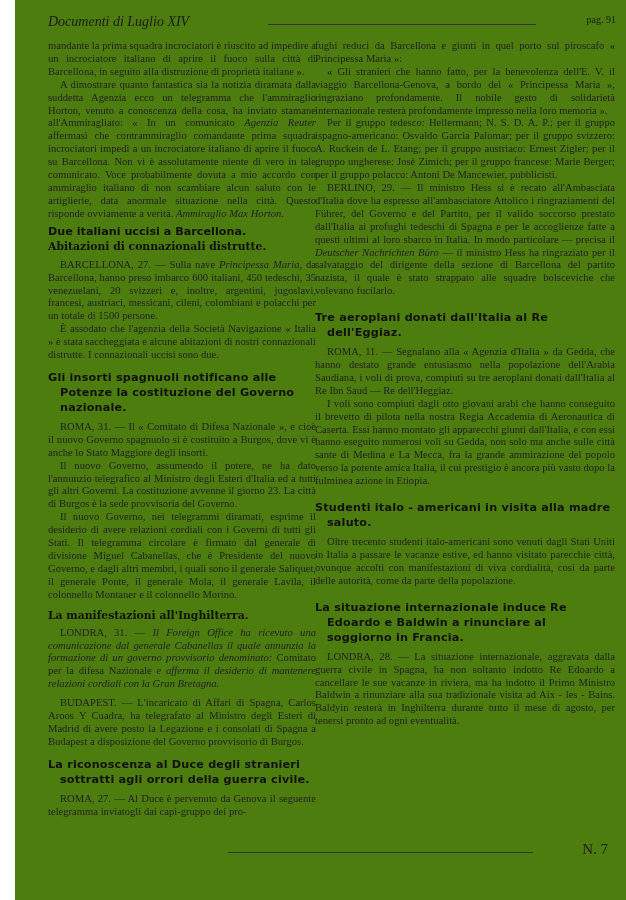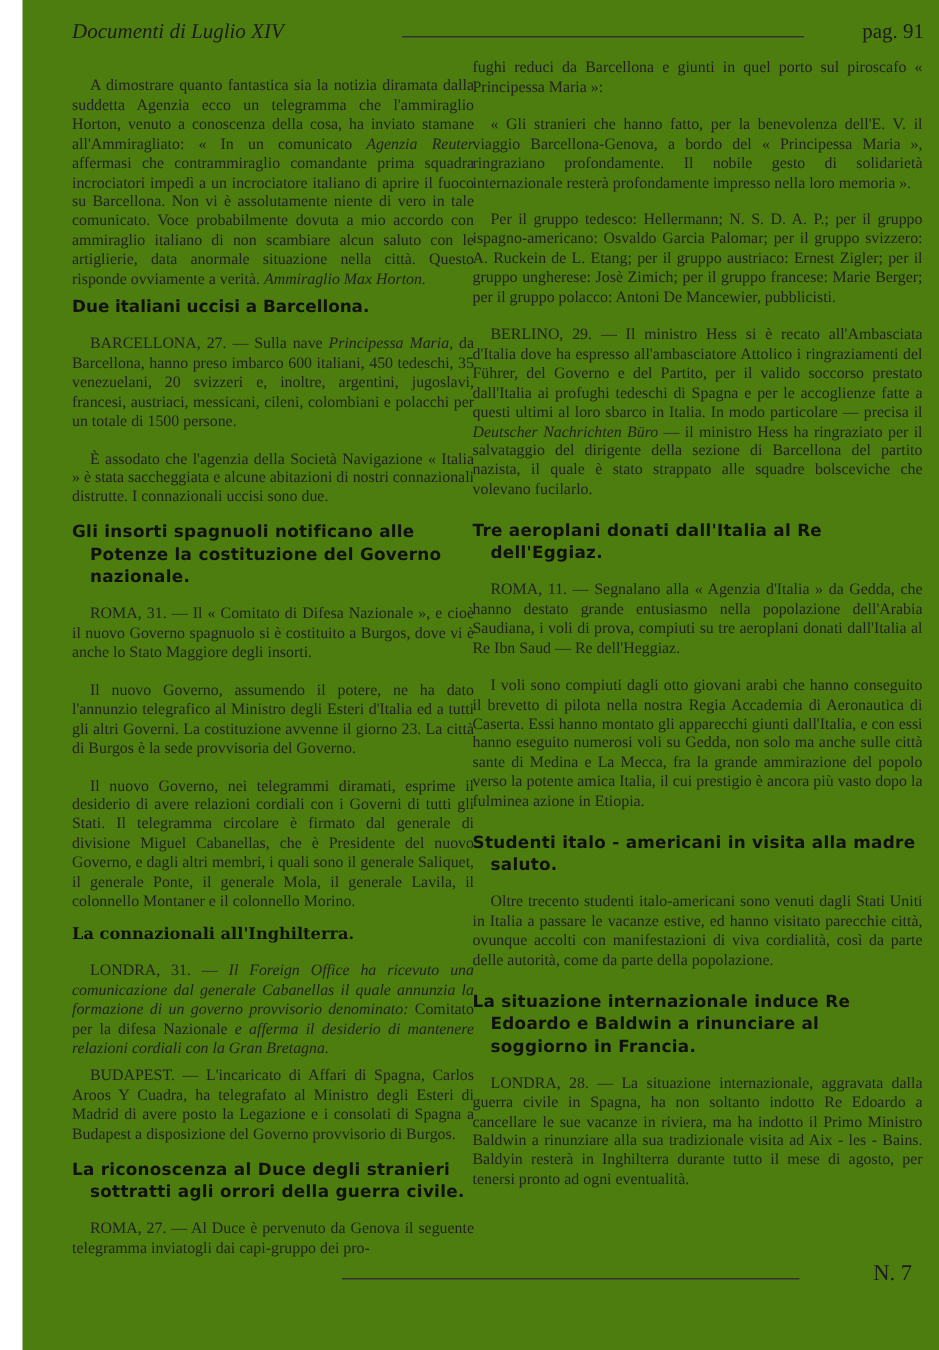--- a/index.html
+++ b/index.html
@@ -1,26 +1,26 @@
 <!DOCTYPE html>
 <html><head>
   <meta charset="utf-8">
   <style>
     html, body { margin: 0; padding: 0; background: #ffffff; }
     body { width: 626px; height: 900px; position: relative; overflow: hidden; color: #222; }
     .page { position: absolute; left: 15px; top: 0; width: 620px; height: 900px; background: #4d7c0f; }
     .running-head { position: absolute; left: 33px; top: 14px; width: 568px; height: 20px; }
     .rh-title { position: absolute; left: 0; top: 0; font-family: "Liberation Serif", serif; font-style: italic; font-size: 14px; color: #1c1c1c; }
     .rh-rule { position: absolute; left: 220px; top: 10px; width: 268px; height: 1px; background: #333; }
-    .rh-page { position: absolute; right: 0; top: 0; font-family: "Liberation Serif", serif; font-size: 14px; color: #1c1c1c; }
+    .rh-page { position: absolute; right: 0; top: 0; font-family: "Liberation Serif", serif; font-size: 10px; color: #1c1c1c; }
     .col { position: absolute; top: 40px; font-family: "Liberation Serif", serif; font-size: 10.6px; line-height: 12.9px; color: #222; text-align: justify; }
     .col-left { left: 33px; width: 268px; }
     .col-right { left: 300px; width: 300px; }
     .col p { margin: 0; text-indent: 0; }
-    .col p.ind { text-indent: 12px; margin-top: 12px; }
+    .col p.ind { text-indent: 12px; }
     .head-sans { font-family: "DejaVu Sans", sans-serif; font-weight: bold; font-size: 11.2px; line-height: 15px; color: #111; margin: 8px 0 6px 0; text-align: left; padding-left: 12px; text-indent: -12px; letter-spacing: 0.2px; }
     .head-serif { font-family: "DejaVu Serif", serif; font-weight: bold; font-size: 10.8px; line-height: 15px; color: #111; margin: 0; text-align: left; }
     .head-serif.first { margin-top: 3px; }
     .head-serif.last { margin-bottom: 5px; }
     .head-serif.single { margin: 6px 0 4px 0; }
     em { font-style: italic; }
     .footer { position: absolute; left: 33px; top: 841px; width: 568px; height: 22px; }
     .ft-title { position: absolute; left: 0; top: 0; font-family: "Liberation Serif", serif; font-style: italic; font-size: 14px; letter-spacing: 0.5px; color: #1c1c1c; }
     .ft-rule { position: absolute; left: 180px; top: 11px; width: 305px; height: 1px; background: #333; }
     .ft-num { position: absolute; right: 8px; top: 0; font-family: "Liberation Serif", serif; font-size: 15px; color: #1c1c1c; }
@@ -31,32 +31,34 @@
 
 <div class="page">
 
   <div class="running-head">
     <span class="rh-title">Documenti di Luglio XIV</span>
     <div class="rh-rule"></div>
     <span class="rh-page">pag. 91</span>
   </div>
 
   <div class="col col-left">
+    <p>mandante la prima squadra incrociatori è riuscito ad impedire a un incrociatore italiano di aprire il fuoco sulla città di Barcellona, in seguito alla distruzione di proprietà italiane ».</p>
     <p class="ind"><span>A dimostrare quanto fantastica sia la notizia diramata dalla suddetta Agenzia ecco un telegramma che l'ammiraglio Horton, venuto a conoscenza della cosa, ha inviato stamane all'Ammiragliato: « In un comunicato </span><em>Agenzia Reuter</em><span> affermasi che contrammiraglio comandante prima squadra incrociatori impedì a un incrociatore italiano di aprire il fuoco su Barcellona. Non vi è assolutamente niente di vero in tale comunicato. Voce probabilmente dovuta a mio accordo con ammiraglio italiano di non scambiare alcun saluto con le artiglierie, data anormale situazione nella città. Questo risponde ovviamente a verità. </span><em>Ammiraglio Max Horton.</em></p>
 
     <div class="head-serif first" style="font-family:'DejaVu Sans',sans-serif;font-size:11.2px;">Due italiani uccisi a Barcellona.</div>
+    <div class="head-serif last">Abitazioni di connazionali distrutte.</div>
     <p class="ind"><span>BARCELLONA, 27. — Sulla nave </span><em>Principessa Maria,</em><span> da Barcellona, hanno preso imbarco 600 italiani, 450 tedeschi, 35 venezuelani, 20 svizzeri e, inoltre, argentini, jugoslavi, francesi, austriaci, messicani, cileni, colombiani e polacchi per un totale di 1500 persone.</span></p>
     <p class="ind">È assodato che l'agenzia della Società Navigazione « Italia » è stata saccheggiata e alcune abitazioni di nostri connazionali distrutte. I connazionali uccisi sono due.</p>
 
     <div class="head-sans">Gli insorti spagnuoli notificano alle Potenze la costituzione del Governo nazionale.</div>
     <p class="ind">ROMA, 31. — Il « Comitato di Difesa Nazionale », e cioè il nuovo Governo spagnuolo si è costituito a Burgos, dove vi è anche lo Stato Maggiore degli insorti.</p>
     <p class="ind">Il nuovo Governo, assumendo il potere, ne ha dato l'annunzio telegrafico al Ministro degli Esteri d'Italia ed a tutti gli altri Governi. La costituzione avvenne il giorno 23. La città di Burgos è la sede provvisoria del Governo.</p>
     <p class="ind">Il nuovo Governo, nei telegrammi diramati, esprime il desiderio di avere relazioni cordiali con i Governi di tutti gli Stati. Il telegramma circolare è firmato dal generale di divisione Miguel Cabanellas, che è Presidente del nuovo Governo, e dagli altri membri, i quali sono il generale Saliquet, il generale Ponte, il generale Mola, il generale Lavila, il colonnello Montaner e il colonnello Morino.</p>
 
-    <div class="head-serif single">La connazionali all'Inghilterra.</div>
+    <div class="head-serif single">La manifestazioni all'Inghilterra.</div>
     <p class="ind"><span>LONDRA, 31. — </span><em>Il Foreign Office ha ricevuto una comunicazione dal generale Cabanellas il quale annunzia la formazione di un governo provvisorio denominato:</em><span> Comitato per la difesa Nazionale </span><em>e afferma il desiderio di mantenere relazioni cordiali con la Gran Bretagna.</em></p>
     <p class="ind" style="margin-top:6px;">BUDAPEST. — L'incaricato di Affari di Spagna, Carlos Aroos Y Cuadra, ha telegrafato al Ministro degli Esteri di Madrid di avere posto la Legazione e i consolati di Spagna a Budapest a disposizione del Governo provvisorio di Burgos.</p>
 
     <div class="head-sans">La riconoscenza al Duce degli stranieri sottratti agli orrori della guerra civile.</div>
     <p class="ind">ROMA, 27. — Al Duce è pervenuto da Genova il seguente telegramma inviatogli dai capi-gruppo dei pro-</p>
   </div>
 
   <div class="col col-right">
     <p>fughi reduci da Barcellona e giunti in quel porto sul piroscafo « Principessa Maria »:</p>
     <p class="ind">« Gli stranieri che hanno fatto, per la benevolenza dell'E. V. il viaggio Barcellona-Genova, a bordo del « Principessa Maria », ringraziano profondamente. Il nobile gesto di solidarietà internazionale resterà profondamente impresso nella loro memoria ».</p>

